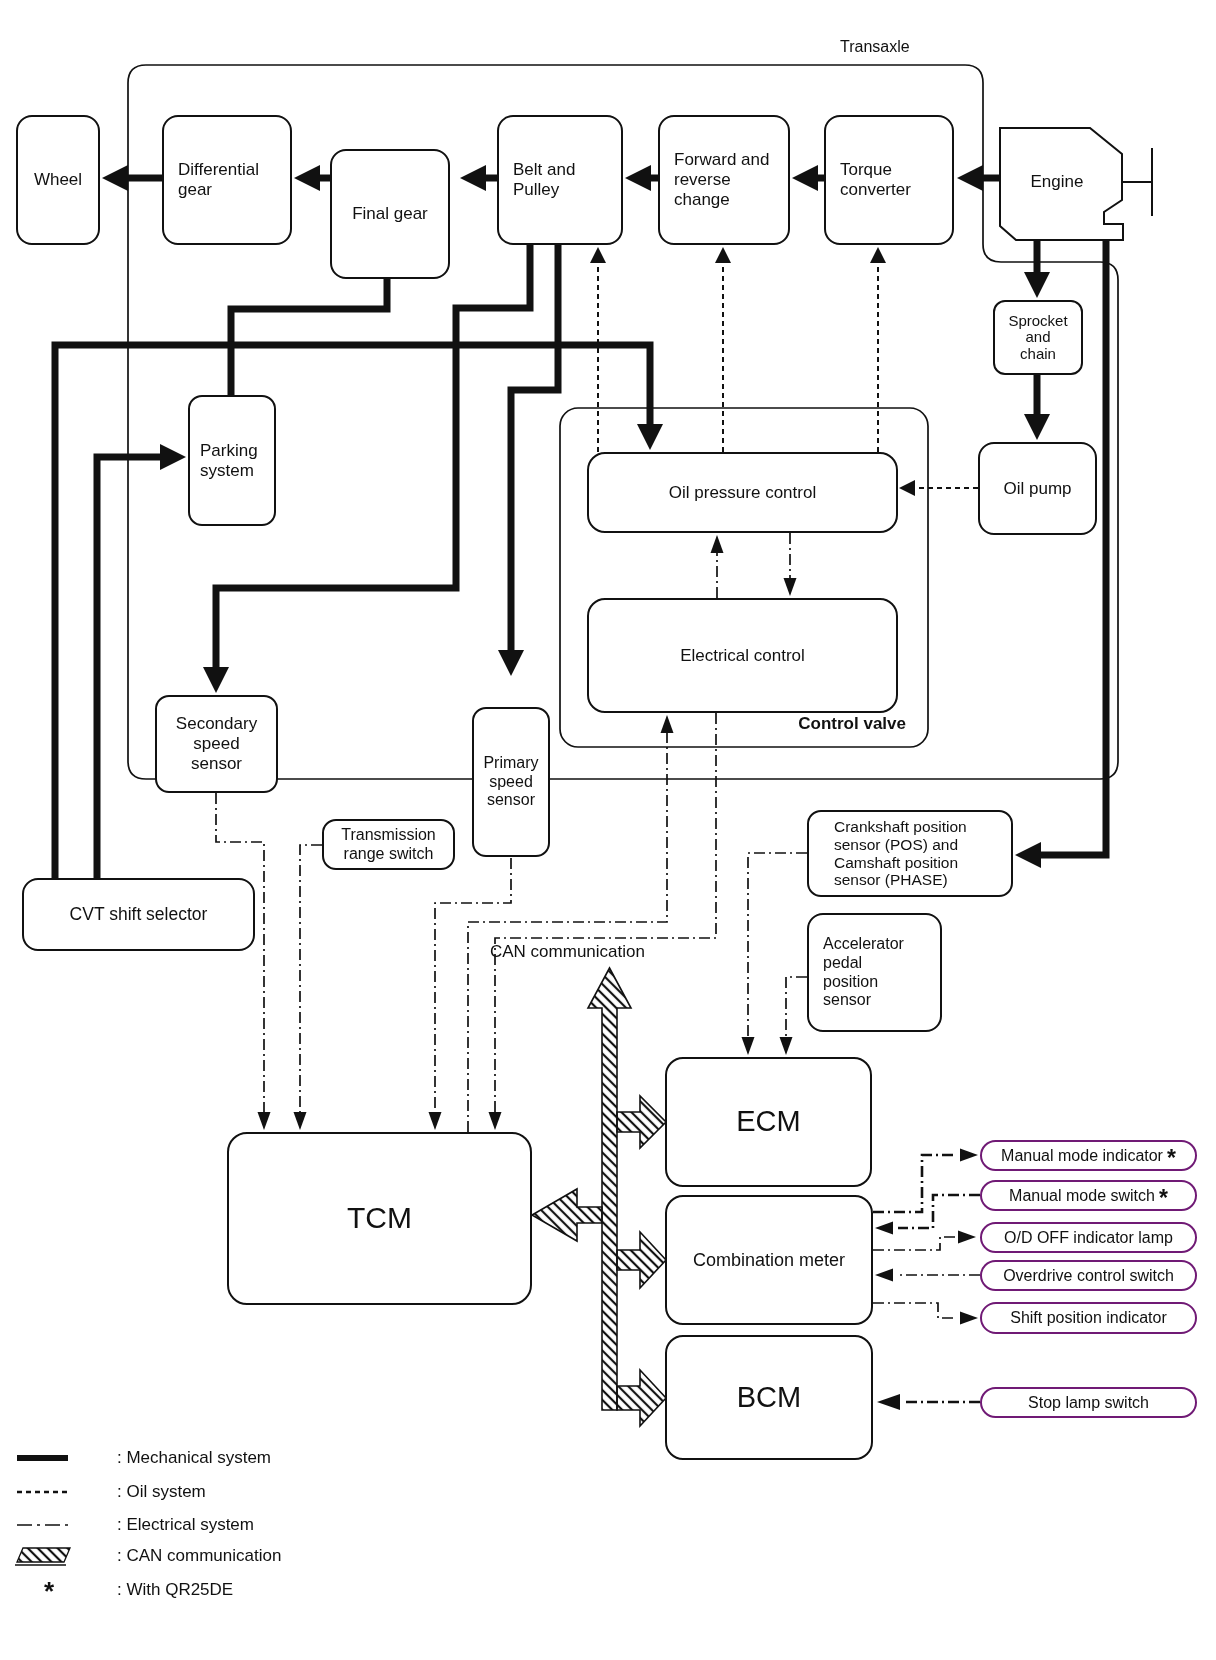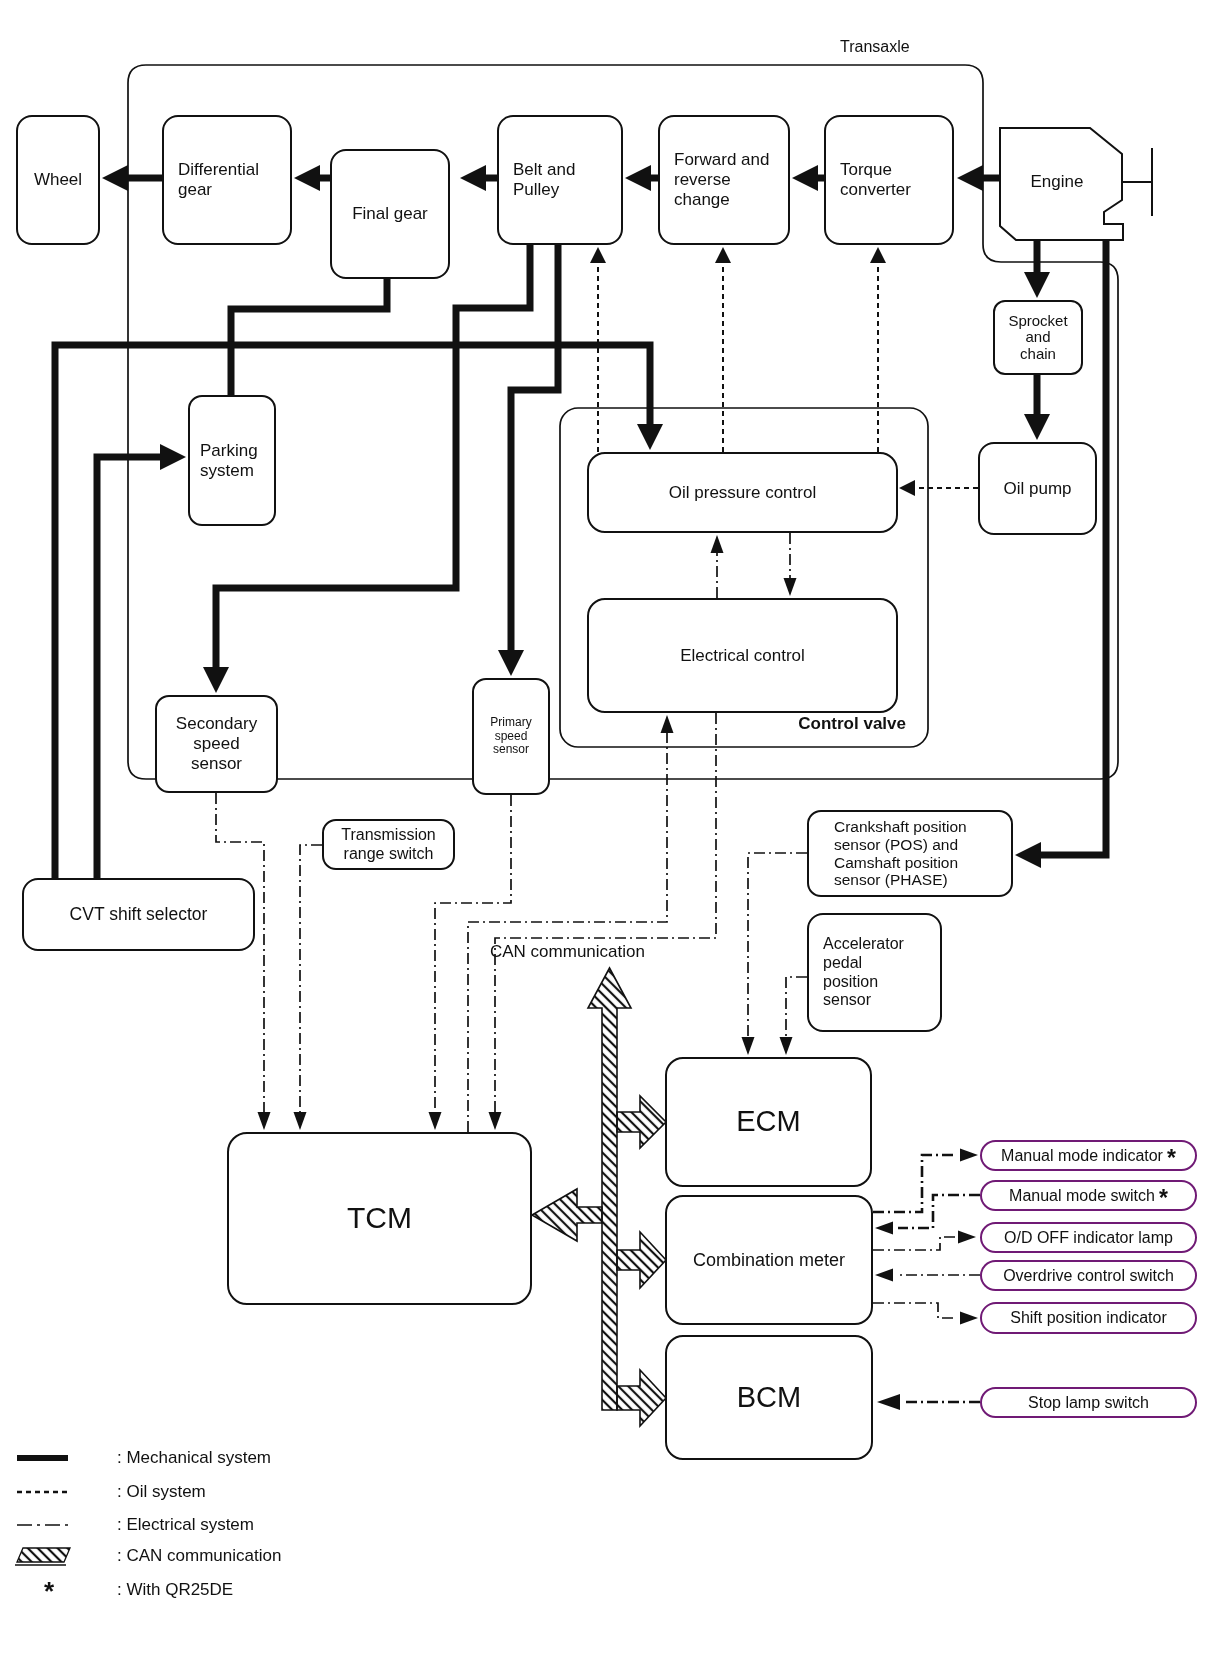--- a/index.html
+++ b/index.html
@@ -154,21 +154,21 @@
 and
 chain</span></div>
 <div class="box" style="left:978px;top:442px;width:119px;height:93px;border-radius:16px;"><span>Oil pump</span></div>
 <div class="box tl" style="left:188px;top:395px;width:88px;height:131px;border-radius:14px;padding-left:10px;"><span>Parking
 system</span></div>
 <div class="box" style="left:587px;top:452px;width:311px;height:81px;border-radius:18px;"><span>Oil pressure control</span></div>
 <div class="box" style="left:587px;top:598px;width:311px;height:115px;border-radius:18px;"><span>Electrical control</span></div>
 <div class="box" style="left:155px;top:695px;width:123px;height:98px;border-radius:14px;"><span>Secondary
 speed
 sensor</span></div>
-<div class="box" style="left:472px;top:678px;width:78px;height:117px;border-radius:14px;font-size:12px;"><span>Primary
+<div class="box" style="left:472px;top:707px;width:78px;height:150px;border-radius:14px;font-size:16px;"><span>Primary
 speed
 sensor</span></div>
 <div class="box" style="left:322px;top:819px;width:133px;height:51px;border-radius:14px;font-size:16px;"><span>Transmission
 range switch</span></div>
 <div class="box" style="left:22px;top:878px;width:233px;height:73px;border-radius:16px;font-size:17.5px;"><span>CVT shift selector</span></div>
 <div class="box tl" style="left:807px;top:810px;width:206px;height:87px;border-radius:14px;font-size:15.5px;padding-left:25px;"><span>Crankshaft position
 sensor (POS) and
 Camshaft position
 sensor (PHASE)</span></div>
 <div class="box tl" style="left:807px;top:913px;width:135px;height:119px;border-radius:16px;font-size:16px;"><span>Accelerator

